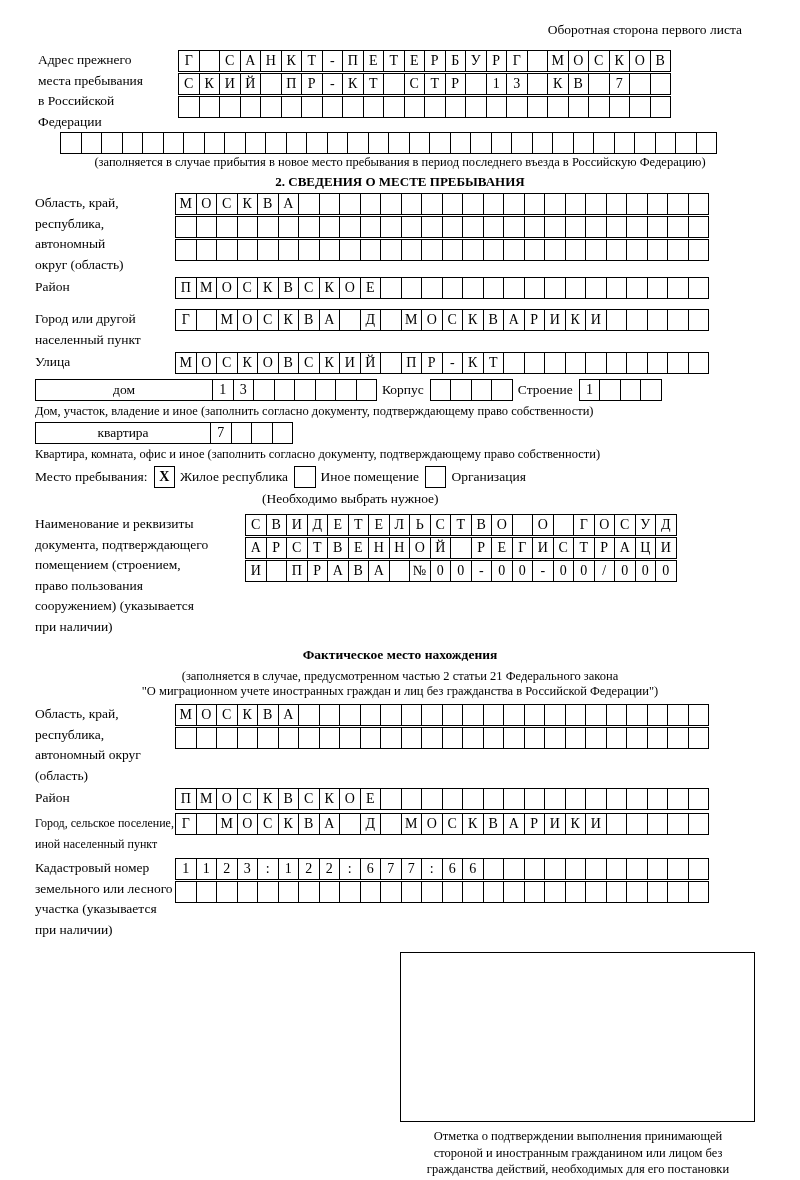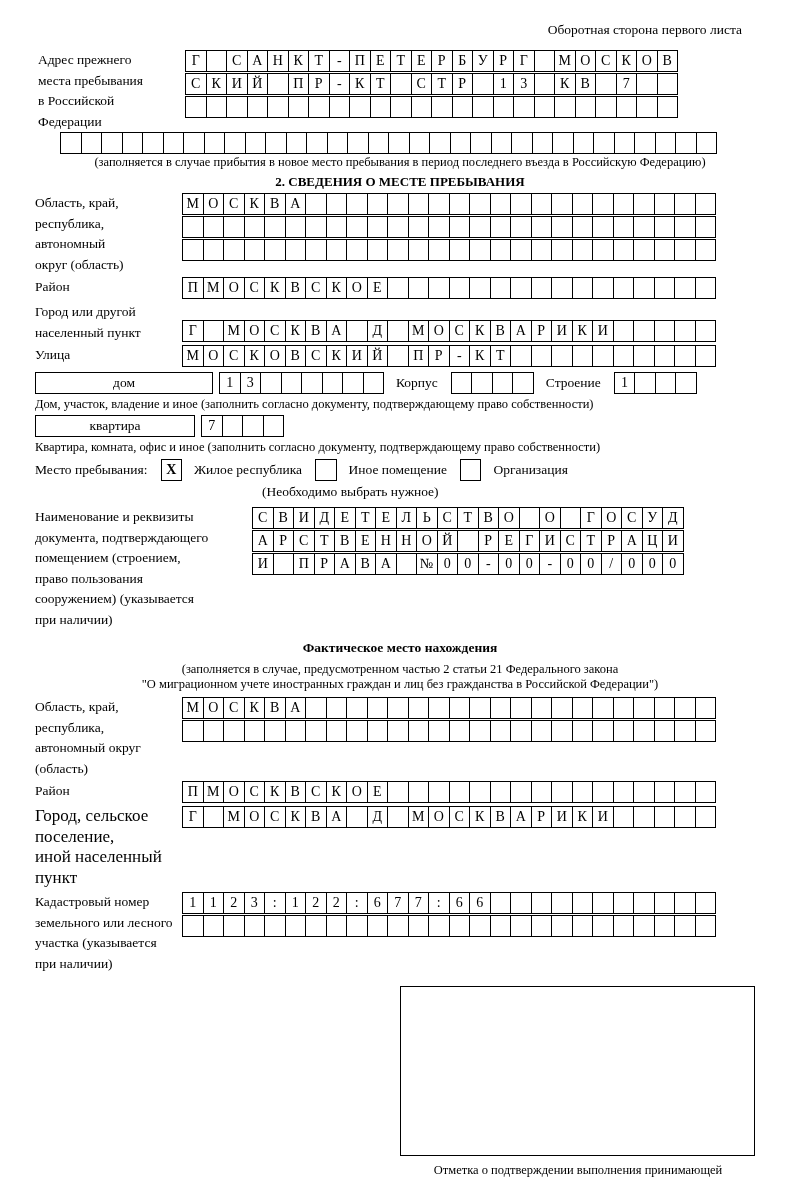--- a/index.html
+++ b/index.html
@@ -24,21 +24,20 @@
   }
   .header-right {
     text-align: right;
     font-size: 13.5px;
     padding-top: 22px;
     padding-right: 28px;
   }
   .row {
     display: flex;
     align-items: flex-start;
-    gap: 7px;
   }
   .lbl {
     font-size: 13.5px;
     line-height: 20.5px;
   }
   .cell {
     width: 21.5px;
     height: 21.5px;
     border: 1px solid #000;
     margin-right: -1px;
@@ -347,21 +346,21 @@
         <div class="cell"></div>
         <div class="cell"></div>
         <div class="cell"></div>
         <div class="cell"></div>
         <div class="cell"></div>
         <div class="cell"></div>
         <div class="cell"></div>
       </div>
   </div>
 
-  <div class="row" style="margin-top:2px;align-items:flex-end;">
+  <div class="row" style="margin-top:9px;">
     <div class="lbl" style="width:140px; padding-left:5px;">
       <div>Город или другой</div>
       <div>населенный пункт</div>
     </div>
     <div class="cellrow" id="ct0">
         <div class="cell">Г</div>
         <div class="cell"></div>
         <div class="cell">М</div>
         <div class="cell">О</div>
         <div class="cell">С</div>
@@ -444,21 +443,21 @@
     <div class="cellrow" id="sr0">
         <div class="cell">1</div>
         <div class="cell"></div>
         <div class="cell"></div>
         <div class="cell"></div>
       </div>
   </div>
   <div class="small-note" style="padding-left:5px; margin-top:2px;">Дом, участок, владение и иное (заполнить согласно документу, подтверждающему право собственности)</div>
 
   <div class="row" style="margin-top:3px; padding-left:5px;">
-    <div class="box-label" style="width:160px;text-align:center;">квартира</div>
+    <div class="box-label" style="width:176px;text-align:center;">квартира</div>
     <div class="cellrow" id="fl0">
         <div class="cell">7</div>
         <div class="cell"></div>
         <div class="cell"></div>
         <div class="cell"></div>
       </div>
   </div>
   <div class="small-note" style="padding-left:5px; margin-top:2px;">Квартира, комната, офис и иное (заполнить согласно документу, подтверждающему право собственности)</div>
 
   <div class="row" style="margin-top:4px; padding-left:5px; align-items:center;">
@@ -651,21 +650,21 @@
         <div class="cell"></div>
         <div class="cell"></div>
         <div class="cell"></div>
         <div class="cell"></div>
         <div class="cell"></div>
         <div class="cell"></div>
       </div>
   </div>
 
   <div class="row" style="margin-top:2px;">
-    <div class="lbl" style="width:140px; padding-left:5px; font-size:17px;">
+    <div class="lbl" style="width:140px; padding-left:5px; font-size:12px;">
       <div>Город, сельское поселение,</div>
       <div>иной населенный пункт</div>
     </div>
     <div class="cellrow" id="ac0">
         <div class="cell">Г</div>
         <div class="cell"></div>
         <div class="cell">М</div>
         <div class="cell">О</div>
         <div class="cell">С</div>
         <div class="cell">К</div>

